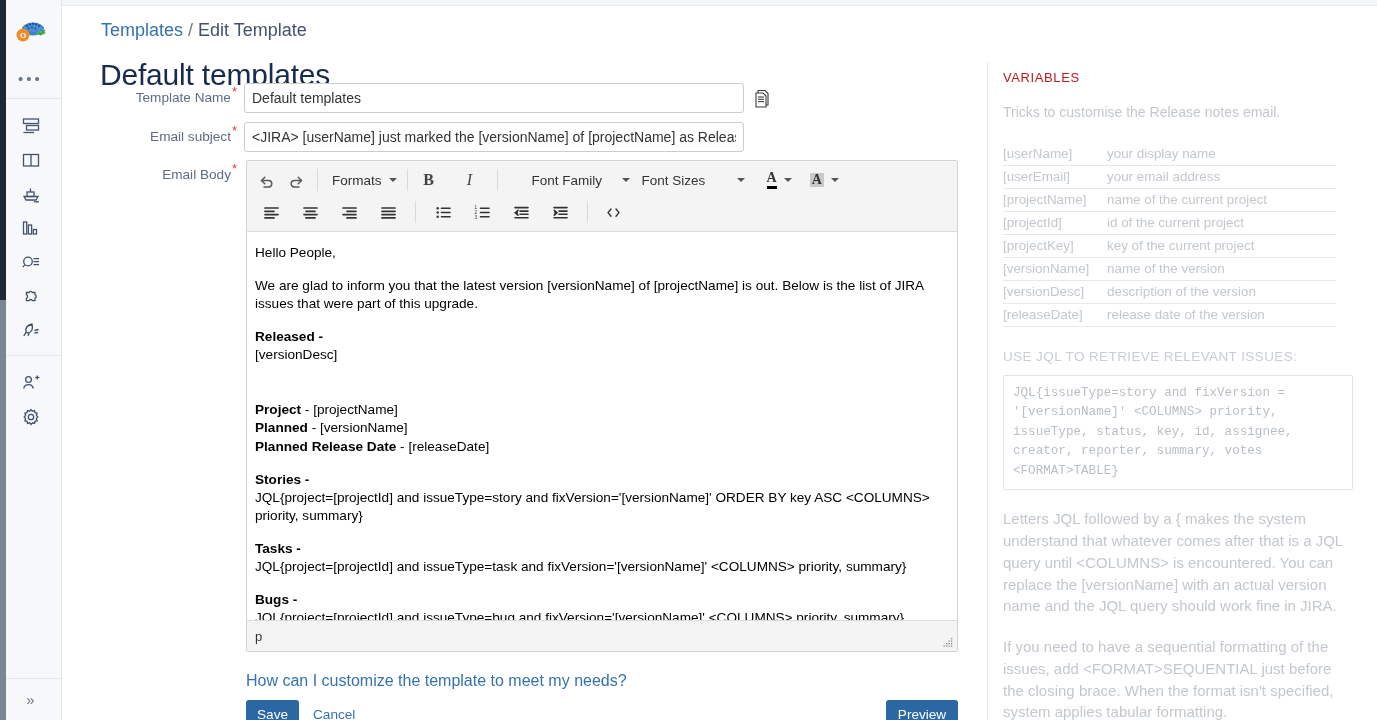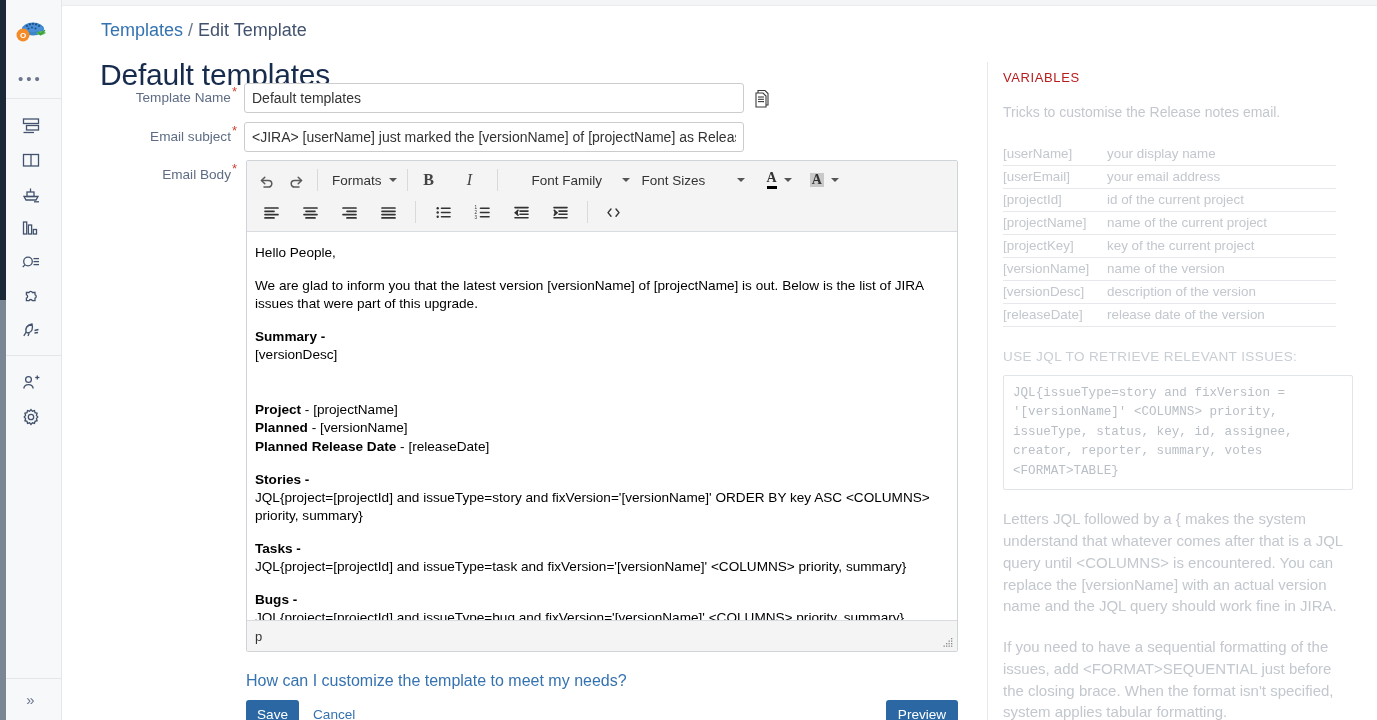--- a/index.html
+++ b/index.html
@@ -559,21 +559,21 @@
               <path d="M6 4 L3 7.6 L6 11.2"></path>
               <path d="M11 4 L14 7.6 L11 11.2"></path>
             </svg>
           </div>
         </div>
       </div>
 
       <div class="ed-body">
         <p>Hello People,</p>
         <p>We are glad to inform you that the latest version [versionName] of [projectName] is out. Below is the list of JIRA issues that were part of this upgrade.</p>
-        <p class="tight"><b>Summary -</b></p>
+        <p class="tight"><b>Released -</b></p>
         <p>[versionDesc]</p>
         <p class="cols" style="margin-bottom:22px;">
           </p>
           <div><b>Project</b><span> - [projectName]</span></div>
           <div><b>Planned</b><span> - [versionName]</span></div>
           <div><b>Planned Release Date</b><span> - [releaseDate]</span></div>
         <p></p>
         <p class="tight"><b>Stories -</b></p>
         <p>JQL{project=[projectId] and issueType=story and fixVersion='[versionName]' ORDER BY key ASC &lt;COLUMNS&gt; priority, summary}</p>
         <p class="tight"><b>Tasks -</b></p>
@@ -618,28 +618,28 @@
         <tbody>
           <tr>
               <td class="k">[userName]</td>
               <td>your display name</td>
             </tr>
           <tr>
               <td class="k">[userEmail]</td>
               <td>your email address</td>
             </tr>
           <tr>
+              <td class="k">[projectName]</td>
+              <td>name of the current project</td>
+            </tr>
+          <tr>
               <td class="k">[projectId]</td>
               <td>id of the current project</td>
             </tr>
           <tr>
-              <td class="k">[projectName]</td>
-              <td>name of the current project</td>
-            </tr>
-          <tr>
               <td class="k">[projectKey]</td>
               <td>key of the current project</td>
             </tr>
           <tr>
               <td class="k">[versionName]</td>
               <td>name of the version</td>
             </tr>
           <tr>
               <td class="k">[versionDesc]</td>
               <td>description of the version</td>

